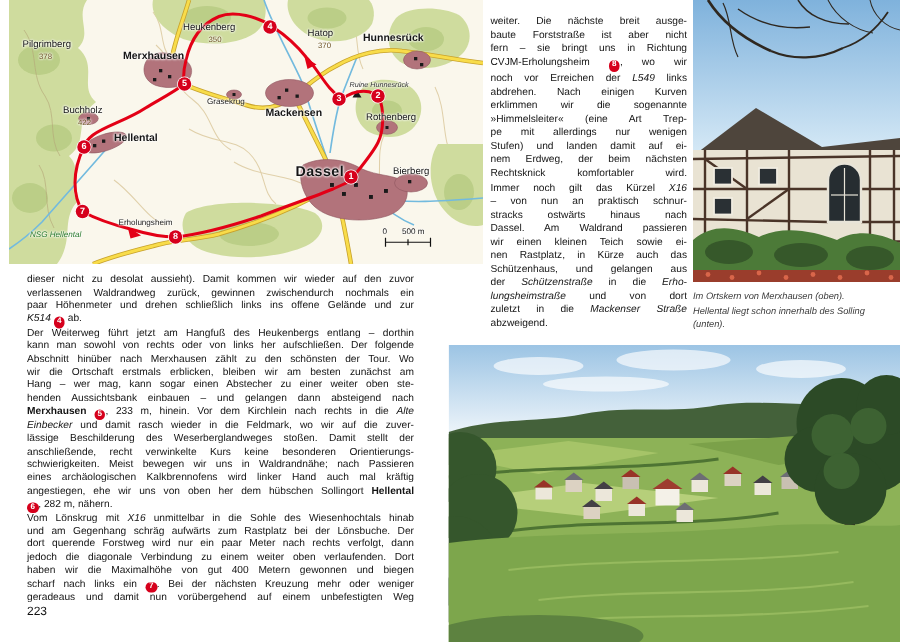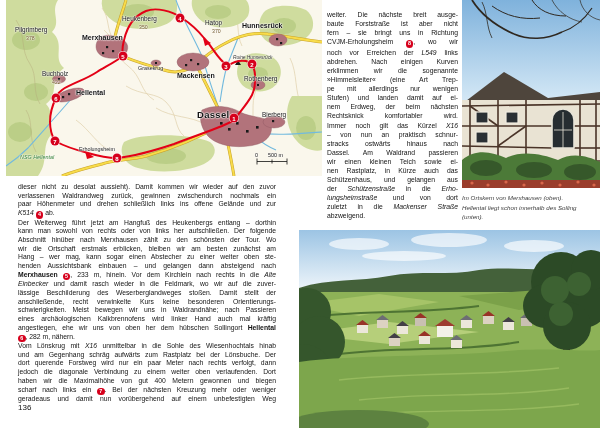--- a/index.html
+++ b/index.html
@@ -423,15 +423,15 @@
       <path d="M0,132 C60,124 140,128 220,120 C260,118 285,122 301,120 V198 H0 Z" fill="#7da64c"></path>
       <g stroke="#9dbf63" stroke-width="1.4" fill="none" opacity="0.8">
         <path d="M40,150 C110,142 190,146 260,138"></path>
         <path d="M60,170 C130,162 200,168 270,158"></path>
         <path d="M50,186 C120,178 200,184 280,174"></path>
       </g>
       <ellipse cx="60" cy="194" rx="70" ry="14" fill="#5d8240"></ellipse>
     </svg>
   </div>
 
-  <div class="pagenum">136</div>
+  <div class="pagenum">223</div>
 
 </div>
 
 </body></html>

